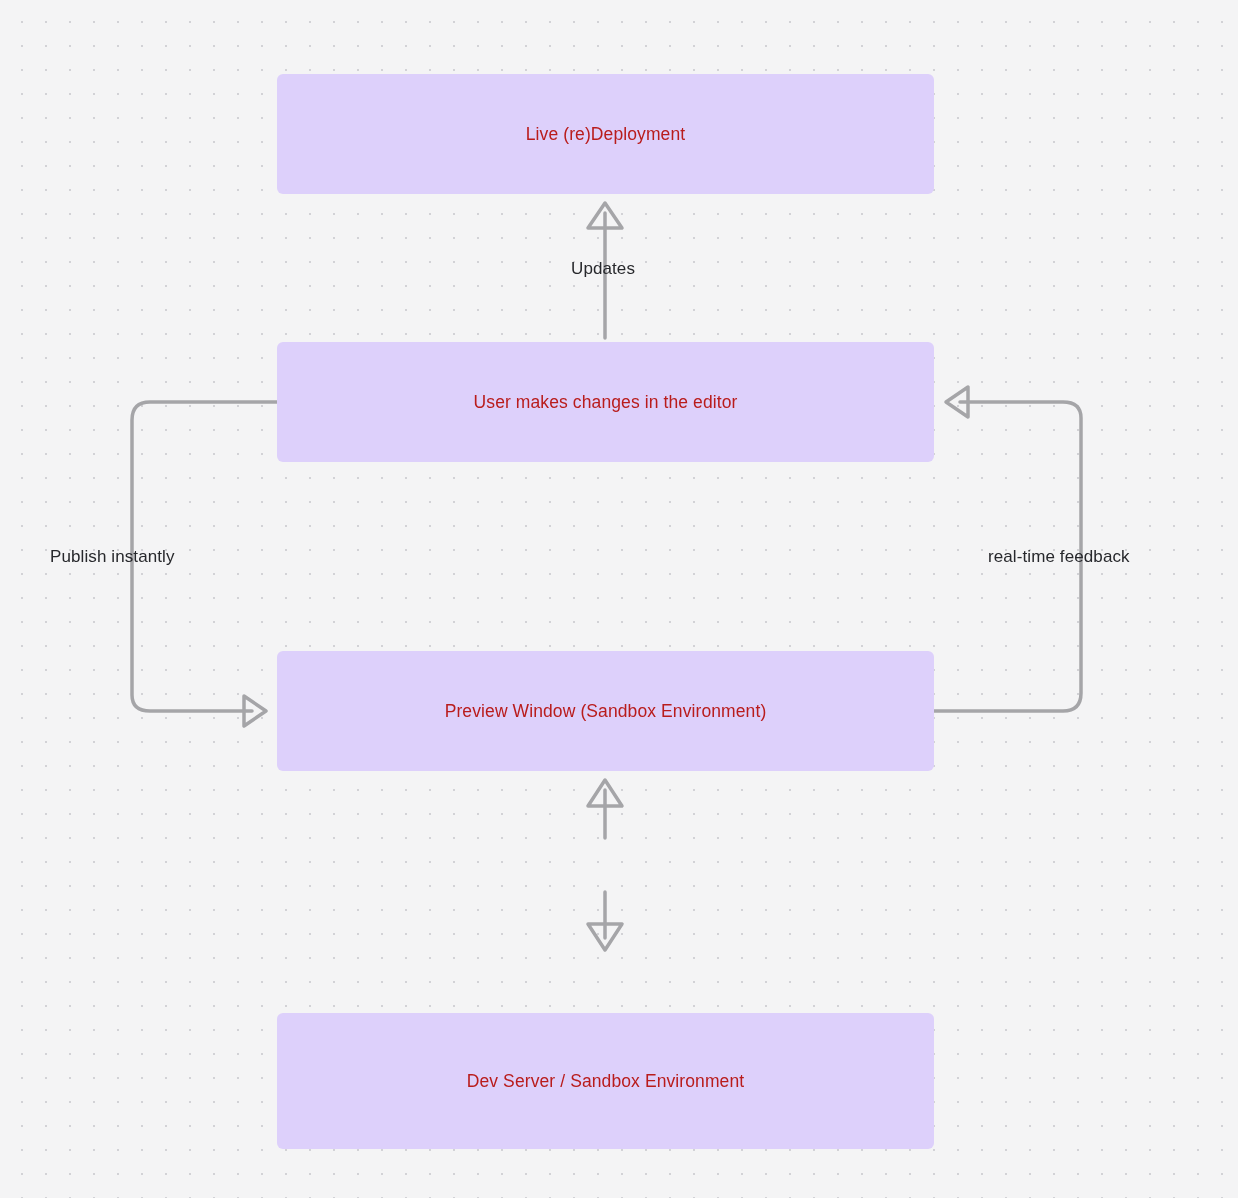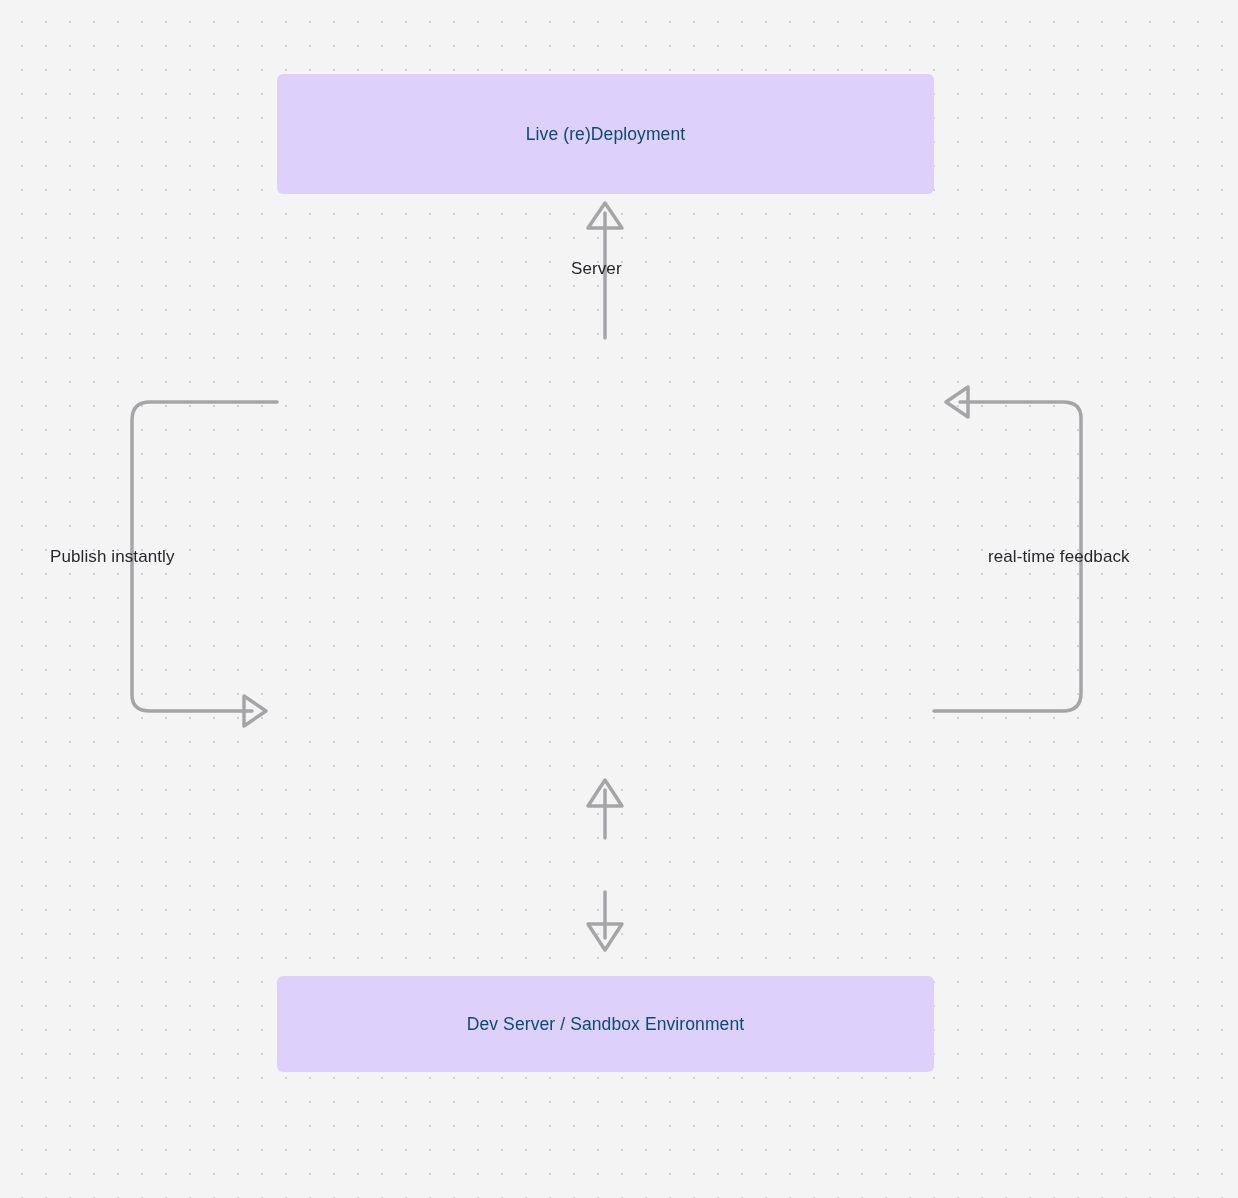--- a/index.html
+++ b/index.html
@@ -34,21 +34,21 @@
   }
 
   .node {
     position: absolute;
     background-color: #ddd0fb;
     border-radius: 6px;
     display: flex;
     align-items: center;
     justify-content: center;
     box-sizing: border-box;
-    color: #0c4a6e;
+    color: #b91c1c;
     font-size: 17.5px;
     letter-spacing: 0.1px;
   }
 
   .node-label {
     text-align: center;
     padding: 0 16px;
     line-height: 1.3;
   }
 
@@ -87,26 +87,32 @@
       <path d="M605,780 L622,806 L588,806 Z" fill="none" stroke="#a5a5a8" stroke-width="3.5" stroke-linejoin="round" stroke-linecap="round"></path>
       <path d="M605,892 L605,938" fill="none" stroke="#a5a5a8" stroke-width="3.5" stroke-linecap="round"></path>
       <path d="M605,950 L622,924 L588,924 Z" fill="none" stroke="#a5a5a8" stroke-width="3.5" stroke-linejoin="round" stroke-linecap="round"></path>
     </g>
   </svg>
 
   <div class="node" style="left:277px; top:74px; width:657px; height:120px;">
     <span class="node-label">Live (re)Deployment</span>
   </div>
 
+  <div class="node" style="left:277px; top:342px; width:657px; height:120px;">
+    <span class="node-label">User makes changes in the editor</span>
+  </div>
 
+  <div class="node" style="left:277px; top:651px; width:657px; height:120px;">
+    <span class="node-label">Preview Window (Sandbox Environment)</span>
+  </div>
 
-  <div class="node" style="left:277px; top:976px; width:657px; height:96px;">
+  <div class="node" style="left:277px; top:1013px; width:657px; height:136px;">
     <span class="node-label">Dev Server / Sandbox Environment</span>
   </div>
 
-  <div class="edge-label" style="left:571px; top:259px;">Server</div>
+  <div class="edge-label" style="left:571px; top:259px;">Updates</div>
 
   <div class="edge-label" style="left:50px; top:547px;">Publish instantly</div>
 
   <div class="edge-label" style="left:988px; top:547px;">real-time feedback</div>
 
 
 </div>
 
 </body></html>

